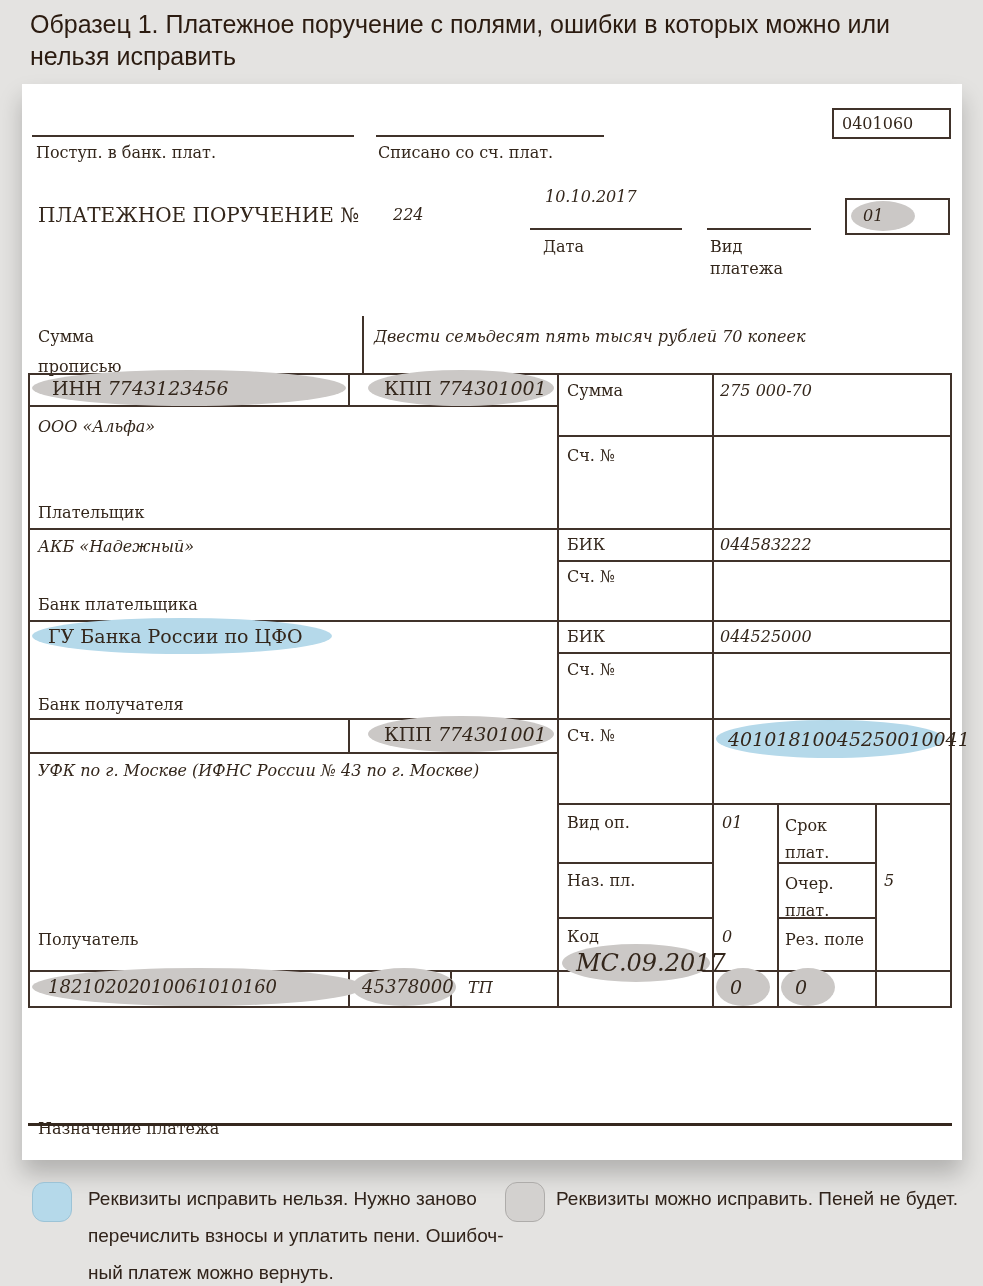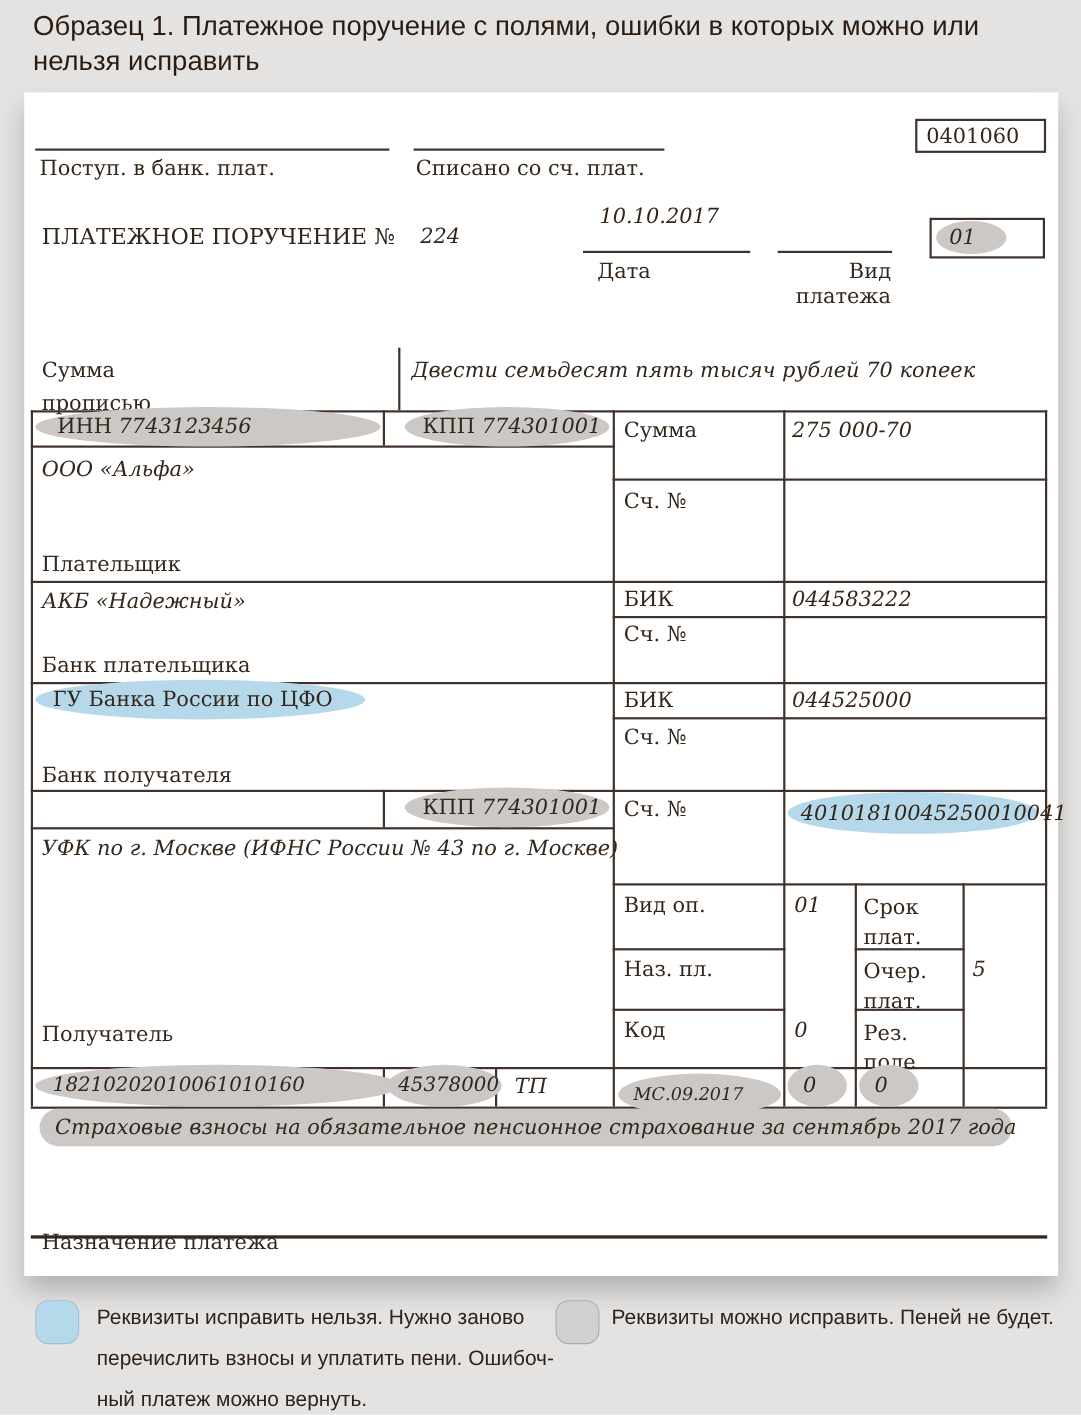--- a/index.html
+++ b/index.html
@@ -14,21 +14,21 @@
   .page-title{
     position:absolute;left:30px;top:8px;width:935px;
     font-family:"Liberation Sans", sans-serif;
     font-weight:normal;font-size:25px;line-height:32px;color:#2b1b10;
   }
   .form{
     position:absolute;left:22px;top:84px;width:940px;height:1076px;
     background:#ffffff;
     box-shadow:0 14px 22px rgba(0,0,0,0.22);
   }
-  .t{position:absolute;font-size:19px;line-height:22px;white-space:nowrap;}
+  .t{position:absolute;font-size:16px;line-height:22px;white-space:nowrap;}
   .wrap{white-space:normal;}
   .it{font-style:italic;}
   .hline{position:absolute;height:2px;background:#40322a;}
   .vline{position:absolute;width:2px;background:#40322a;}
   .thick{height:3px;background:#35281e;}
   .box{position:absolute;border:2px solid #40322a;background:#fff;box-sizing:border-box;}
   .hl{position:absolute;box-sizing:border-box;white-space:nowrap;font-size:19px;}
   .hl-gray{background:#cbc8c6;border-radius:50%;}
   .hl-blue{background:#b5d9ea;border-radius:50%;}
   .hl-pill{background:#cbc8c6;border-radius:20px;}
@@ -46,26 +46,26 @@
 
     <div class="box" style="left:810px;top:24px;width:119px;height:31px;">
       <span class="t" style="left:8px;top:3px;">0401060</span>
     </div>
     <div class="hline" style="left:10px;top:51px;width:322px;"></div>
     <div class="t" style="left:14px;top:58px;">Поступ. в банк. плат.</div>
     <div class="hline" style="left:354px;top:51px;width:228px;"></div>
     <div class="t" style="left:356px;top:58px;">Списано со сч. плат.</div>
 
     <div class="t" style="left:16px;top:120px;font-size:20px;">ПЛАТЕЖНОЕ ПОРУЧЕНИЕ №</div>
-    <div class="t it" style="left:360px;top:120px;">224</div>
+    <div class="t it" style="left:371px;top:120px;">224</div>
     <div class="t it" style="left:523px;top:102px;">10.10.2017</div>
     <div class="hline" style="left:508px;top:144px;width:152px;"></div>
     <div class="t" style="left:521px;top:152px;text-align:right;">Дата</div>
     <div class="hline" style="left:685px;top:144px;width:104px;"></div>
-    <div class="t wrap" style="left:688px;top:152px;width:100px;text-align:right;">Вид платежа</div>
+    <div class="t wrap" style="left:688px;top:152px;width:100px;">Вид платежа</div>
     <div class="box" style="left:823px;top:114px;width:105px;height:37px;">
       <span class="hl hl-gray" style="left:4px;top:1px;width:64px;height:30px;">
           <span class="t it" style="left:12px;top:4px;">01</span>
         </span>
     </div>
 
     <div class="t wrap" style="left:16px;top:238px;width:110px;line-height:30px;">Сумма прописью</div>
     <div class="vline" style="left:340px;top:232px;height:57px;"></div>
     <div class="t it" style="left:352px;top:242px;">Двести семьдесят пять тысяч рублей 70 копеек</div>
 
@@ -130,25 +130,24 @@
     <div class="t" style="left:545px;top:786px;">Наз. пл.</div>
     <div class="t wrap" style="left:763px;top:786px;width:85px;line-height:27px;">Очер. плат.</div>
     <div class="t it" style="left:862px;top:786px;">5</div>
     <div class="t" style="left:545px;top:842px;">Код</div>
     <div class="t it" style="left:700px;top:842px;">0</div>
     <div class="t wrap" style="left:763px;top:842px;width:85px;line-height:27px;">Рез. поле</div>
 
     <span class="hl hl-gray" style="left:10px;top:884px;width:332px;height:38px;line-height:38px;padding-left:16px;font-size:18px;"><span class="it">18210202010061010160</span></span>
     <span class="hl hl-gray" style="left:330px;top:884px;width:104px;height:38px;line-height:38px;padding-left:10px;font-size:18px;"><span class="it">45378000</span></span>
     <div class="t it" style="left:446px;top:893px;">ТП</div>
-    <span class="hl hl-gray" style="left:540px;top:892px;width:148px;height:38px;line-height:38px;padding-left:14px;font-size:16px;"><span class="it">МС.09.2017</span></span>
+    <span class="hl hl-gray" style="left:540px;top:860px;width:148px;height:38px;line-height:38px;padding-left:14px;font-size:24px;"><span class="it">МС.09.2017</span></span>
     <span class="hl hl-gray" style="left:694px;top:884px;width:54px;height:38px;line-height:38px;padding-left:14px;"><span class="it">0</span></span>
     <span class="hl hl-gray" style="left:759px;top:884px;width:54px;height:38px;line-height:38px;padding-left:14px;"><span class="it">0</span></span>
 
-    <span class="hl hl-pill" style="left:14px;top:924px;width:884px;height:34px;line-height:34px;padding-left:14px;"><span class="it">Страховые взносы на обязательное пенсионное страхование за сентябрь 2017 года</span></span>
     <div class="t" style="left:16px;top:1010px;margin-top:24px;">Назначение платежа</div>
 
   </div>
 
   <div class="legend-swatch" style="left:32px;top:1182px;background:#b5d9ea;border:1px solid #9cc3d6;"></div>
   <div class="legend-text" style="left:88px;top:1180px;">Реквизиты исправить нельзя. Нужно заново</div>
   <div class="legend-text" style="left:88px;top:1217px;">перечислить взносы и уплатить пени. Ошибоч-</div>
   <div class="legend-text" style="left:88px;top:1254px;">ный платеж можно вернуть.</div>
 
   <div class="legend-swatch" style="left:505px;top:1182px;background:#d3d1cf;border:1px solid #aeacaa;"></div>

